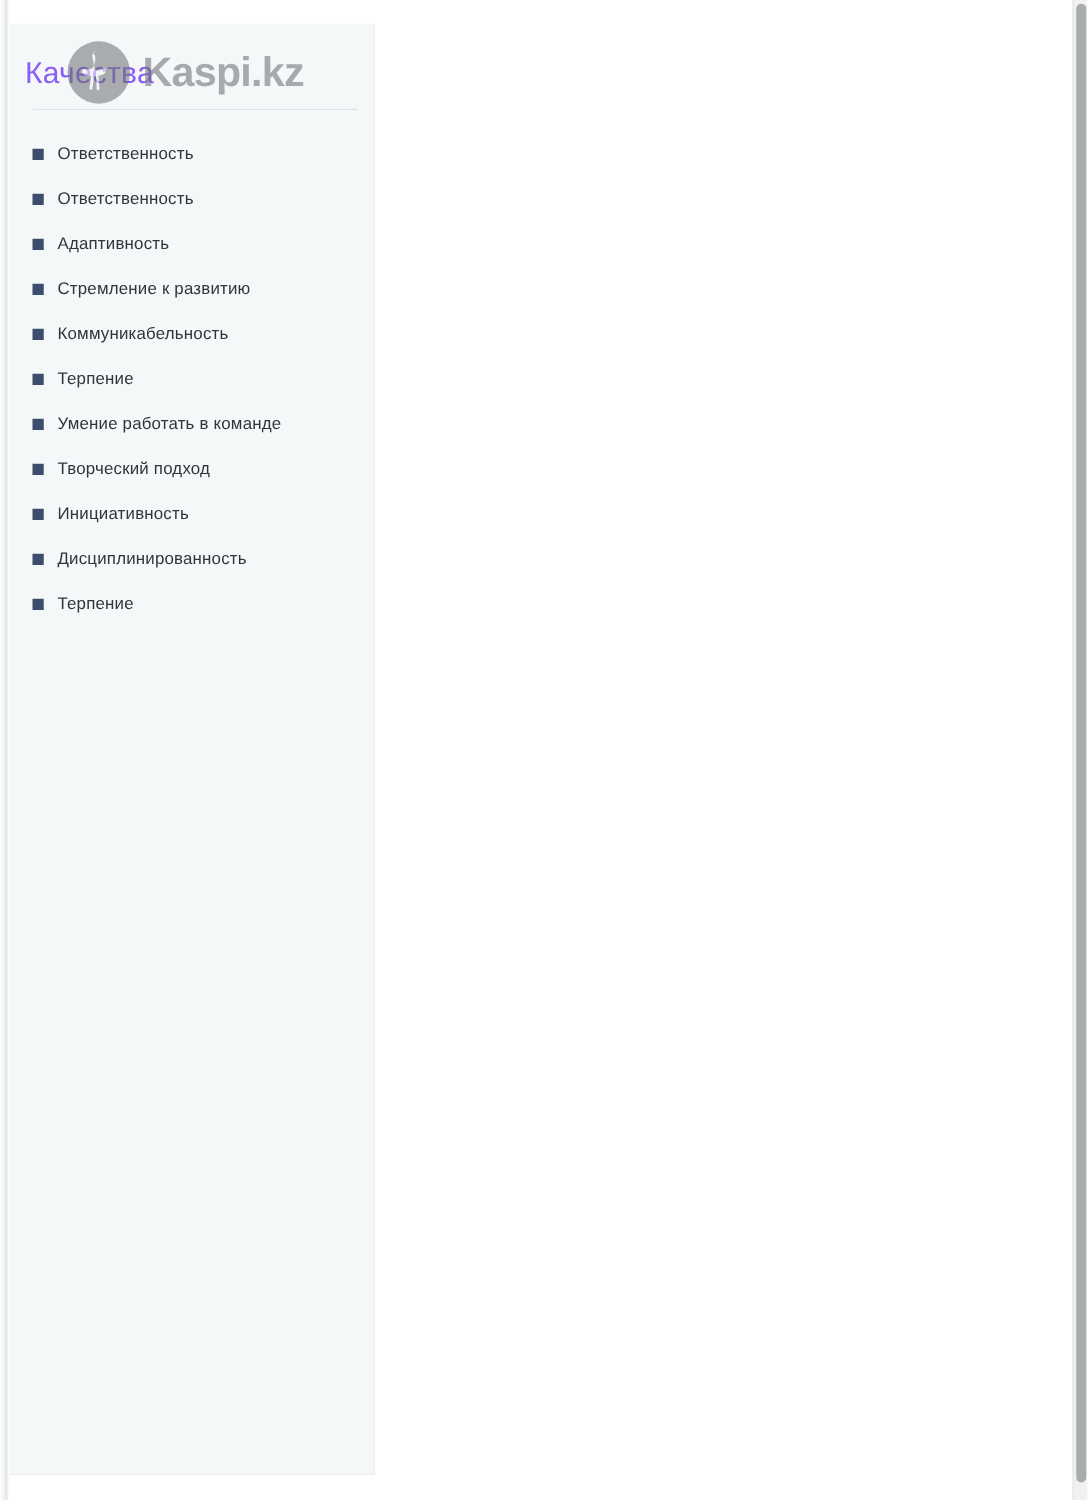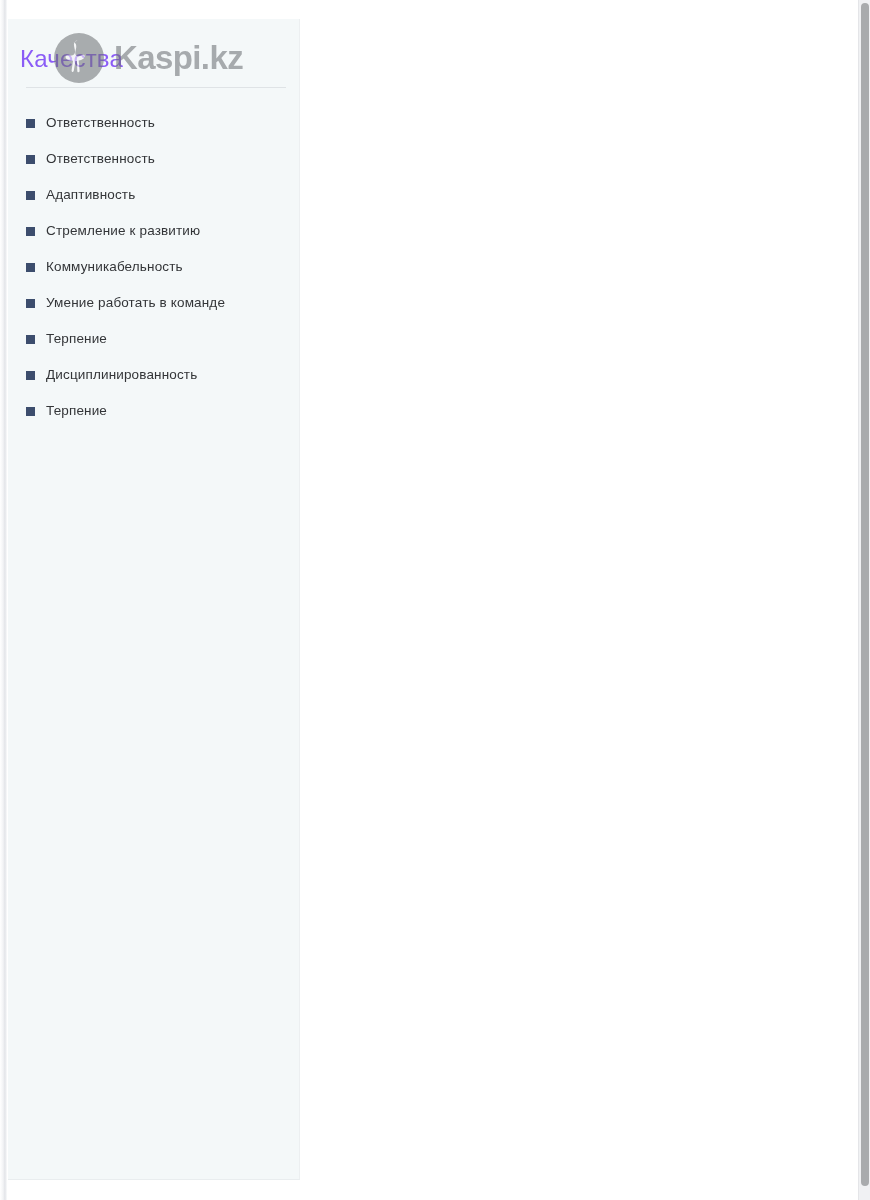--- a/index.html
+++ b/index.html
@@ -188,29 +188,37 @@
         <span class="quality-label">Стремление к развитию</span>
       </li>
 
       <li class="quality-item">
         <span class="quality-bullet"></span>
         <span class="quality-label">Коммуникабельность</span>
       </li>
 
       <li class="quality-item">
         <span class="quality-bullet"></span>
+        <span class="quality-label">Терпение</span>
+      </li>
+
+      <li class="quality-item">
+        <span class="quality-bullet"></span>
         <span class="quality-label">Умение работать в команде</span>
       </li>
 
       <li class="quality-item">
         <span class="quality-bullet"></span>
-        <span class="quality-label">Терпение</span>
-      </li>
-
-
+        <span class="quality-label">Творческий подход</span>
+      </li>
+
+      <li class="quality-item">
+        <span class="quality-bullet"></span>
+        <span class="quality-label">Инициативность</span>
+      </li>
 
 
       <li class="quality-item">
         <span class="quality-bullet"></span>
         <span class="quality-label">Дисциплинированность</span>
       </li>
 
       <li class="quality-item">
         <span class="quality-bullet"></span>
         <span class="quality-label">Терпение</span>

